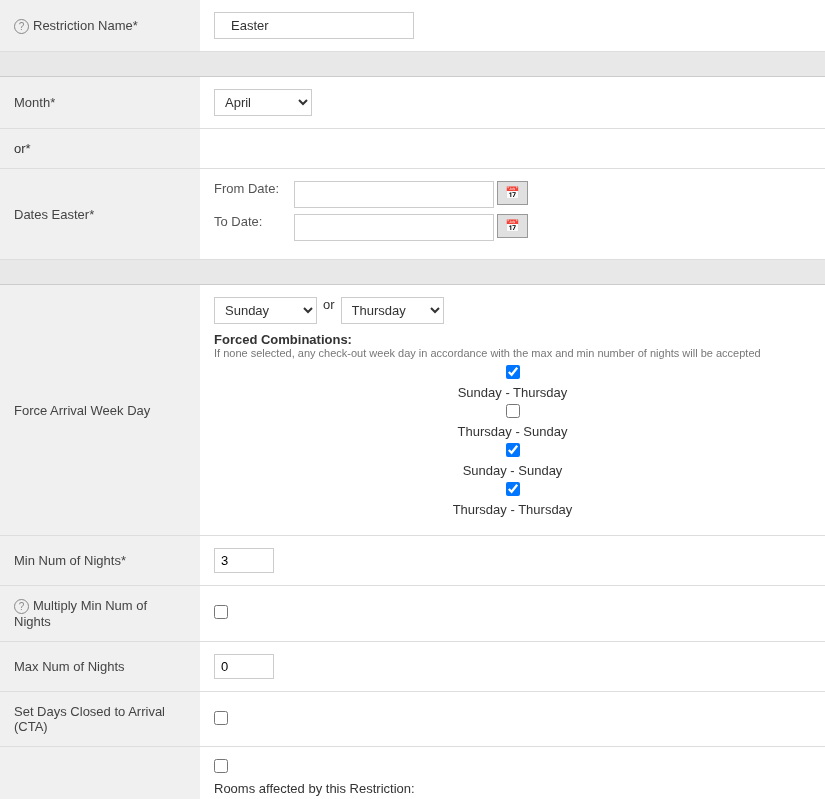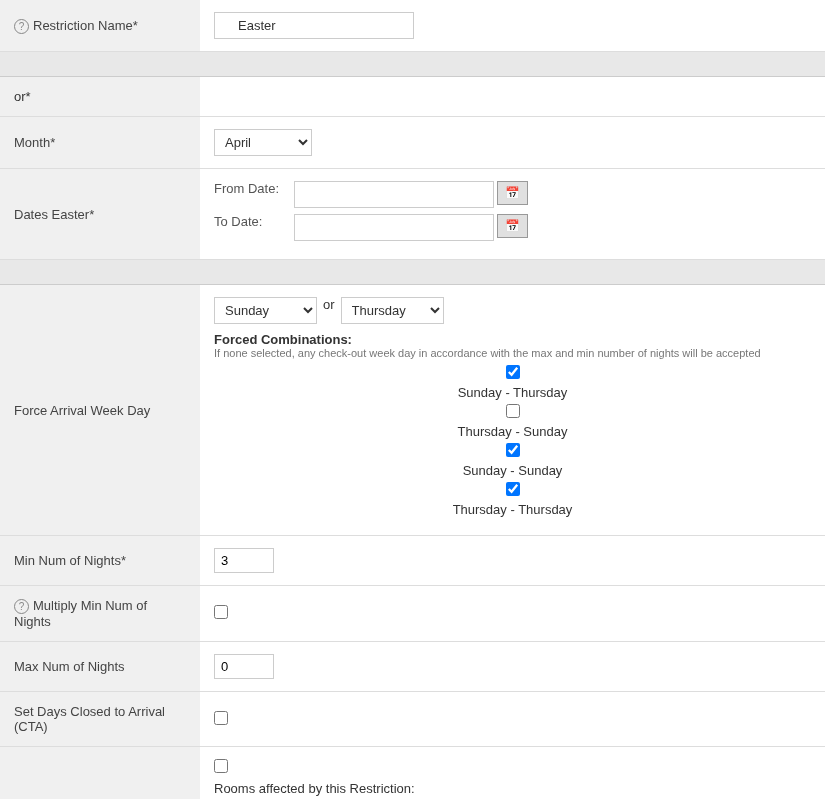--- a/index.html
+++ b/index.html
@@ -31,21 +31,21 @@
       background: #fff;
       vertical-align: middle;
     }
     .spacer-row td {
       height: 18px;
       background: #e8e8e8;
       border-bottom: 1px solid #ccc;
     }
     input[type="text"] {
       border: 1px solid #ccc;
-      padding: 5px 23px;
+      padding: 5px 16px;
       font-size: 13px;
       color: #333;
       width: 200px;
     }
     select {
       border: 1px solid #ccc;
       padding: 4px 6px;
       font-size: 13px;
       color: #333;
       background: #fff;
@@ -169,27 +169,20 @@
       <span class="help-icon">?</span><span>Restriction Name*</span>
     </td>
     <td class="value-cell">
       <input type="text" value="Easter" style="">
     </td>
   </tr>
 
   <tr class="spacer-row">
         <td colspan="2"></td>
       </tr>
-
-  <tr>
-    <td class="label-cell">
-      <span class="or-text">or*</span>
-    </td>
-    <td class="value-cell"></td>
-  </tr>
 
   <tr>
     <td class="label-cell">
       <span>Month*</span>
     </td>
     <td class="value-cell">
       <select>
         <option>January</option>
         <option>February</option>
         <option>March</option>
@@ -197,20 +190,27 @@
         <option>May</option>
         <option>June</option>
         <option>July</option>
         <option>August</option>
         <option>September</option>
         <option>October</option>
         <option>November</option>
         <option>December</option>
       </select>
     </td>
+  </tr>
+
+  <tr>
+    <td class="label-cell">
+      <span class="or-text">or*</span>
+    </td>
+    <td class="value-cell"></td>
   </tr>
 
   <tr>
     <td class="label-cell dates-range-label">
       <span>Dates Easter*</span>
     </td>
     <td class="value-cell">
       <div class="date-row">
         <label>From Date:</label>
         <input type="text" class="date-input" value="" style="">

